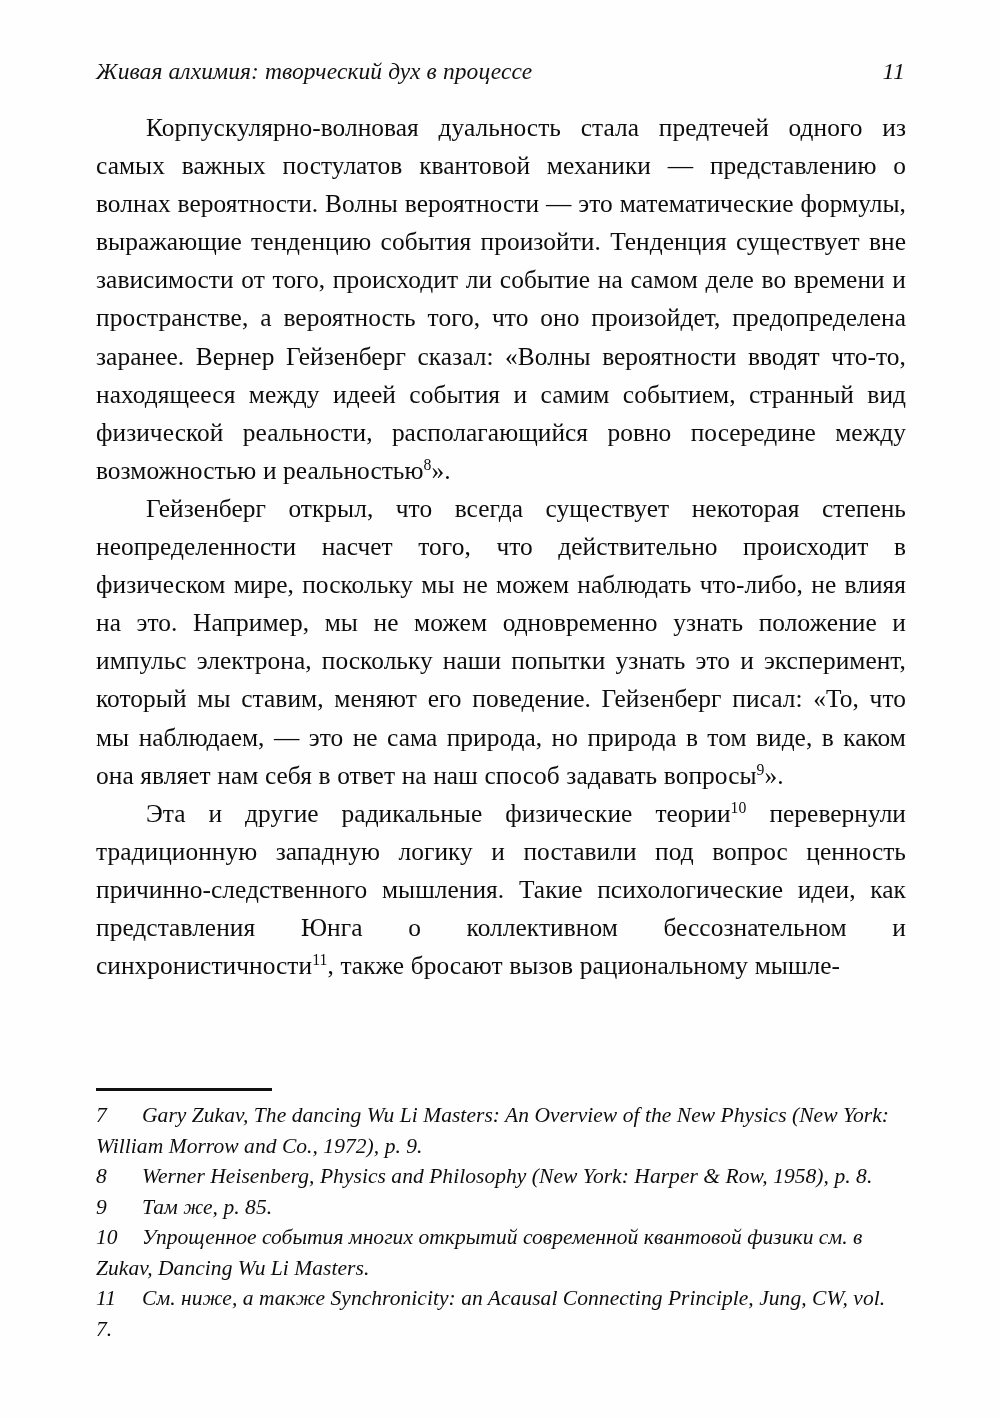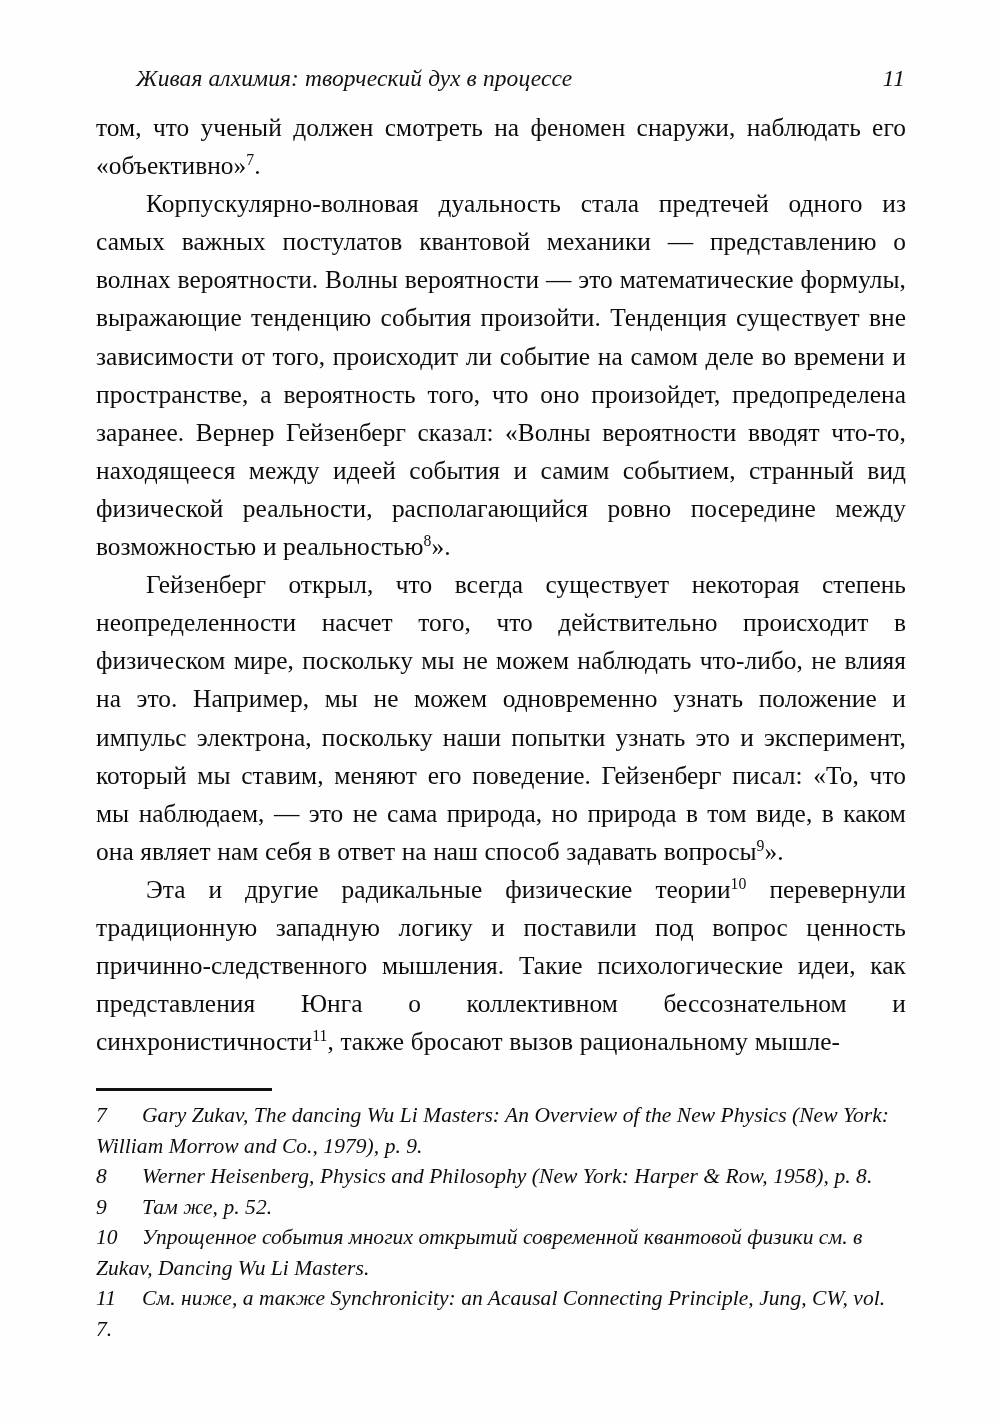--- a/index.html
+++ b/index.html
@@ -19,27 +19,26 @@
   }
 
   
   .running-head {
     position: absolute;
     left: 96px;
     right: 95px;
     top: 58px;
     height: 34px;
     display: flex;
-    align-items: flex-end;
+    align-items: flex-start;
     justify-content: space-between;
     font-style: italic;
     font-size: 23.5px;
     letter-spacing: 0.1px;
     color: #111111;
-    margin-left: 40px;
   }
   .running-head .head-title { white-space: nowrap; }
   .running-head .head-folio {
     font-size: 24px;
     font-style: italic;
   }
 
   
   .body-block {
     position: absolute;
@@ -105,47 +104,46 @@
 
 <div class="page">
 
   <div class="running-head">
     <span class="head-title">Живая алхимия: творческий дух в процессе</span>
     <span class="head-folio">11</span>
   </div>
 
   <div class="body-block">
 
-    <p class="para cont"><span>том, что ученый должен смотреть на феномен снаружи, наблюдать его «объективно»</span><sup class="fn">7</sup><span>.</span></p>
 
     <p class="para indent"><span>Корпускулярно-волновая дуальность стала предтечей одного из самых важных постулатов квантовой механики — представлению о волнах вероятности. Волны вероятности — это математические формулы, выражающие тенденцию события произойти. Тенденция существует вне зависимости от того, происходит ли событие на самом деле во времени и пространстве, а вероятность того, что оно произойдет, предопределена заранее. Вернер Гейзенберг сказал: «Волны вероятности вводят что-то, находящееся между идеей события и самим событием, странный вид физической реальности, располагающийся ровно посередине между возможностью и реальностью</span><sup class="fn">8</sup><span>».</span></p>
 
     <p class="para indent"><span>Гейзенберг открыл, что всегда существует некоторая степень неопределенности насчет того, что действительно происходит в физическом мире, поскольку мы не можем наблюдать что-либо, не влияя на это. Например, мы не можем одновременно узнать положение и импульс электрона, поскольку наши попытки узнать это и эксперимент, который мы ставим, меняют его поведение. Гейзенберг писал: «То, что мы наблюдаем, — это не сама природа, но природа в том виде, в каком она являет нам себя в ответ на наш способ задавать вопросы</span><sup class="fn">9</sup><span>».</span></p>
 
     <p class="para indent"><span>Эта и другие радикальные физические теории</span><sup class="fn">10</sup><span> перевернули традиционную западную логику и поставили под вопрос ценность причинно-следственного мышления. Такие психологические идеи, как представления Юнга о коллективном бессознательном и синхронистичности</span><sup class="fn">11</sup><span>, также бросают вызов рациональному мышле-</span></p>
 
   </div>
 
   <div class="footnotes">
 
     <div class="fn-rule"></div>
 
     <div class="fn-item">
       <span class="fn-num">7</span>
-      <span class="fn-text">Gary Zukav, The dancing Wu Li Masters: An Overview of the New Physics (New York: William Morrow and Co., 1979), p. 9.</span>
+      <span class="fn-text">Gary Zukav, The dancing Wu Li Masters: An Overview of the New Physics (New York: William Morrow and Co., 1972), p. 9.</span>
     </div>
 
     <div class="fn-item">
       <span class="fn-num">8</span>
       <span class="fn-text">Werner Heisenberg, Physics and Philosophy (New York: Harper &amp; Row, 1958), p. 8.</span>
     </div>
 
     <div class="fn-item">
       <span class="fn-num">9</span>
-      <span class="fn-text">Там же, p. 52.</span>
+      <span class="fn-text">Там же, p. 85.</span>
     </div>
 
     <div class="fn-item">
       <span class="fn-num">10</span>
       <span class="fn-text">Упрощенное события многих открытий современной квантовой физики см. в Zukav, Dancing Wu Li Masters.</span>
     </div>
 
     <div class="fn-item">
       <span class="fn-num">11</span>
       <span class="fn-text">См. ниже, а также Synchronicity: an Acausal Connecting Principle, Jung, CW, vol. 7.</span>

